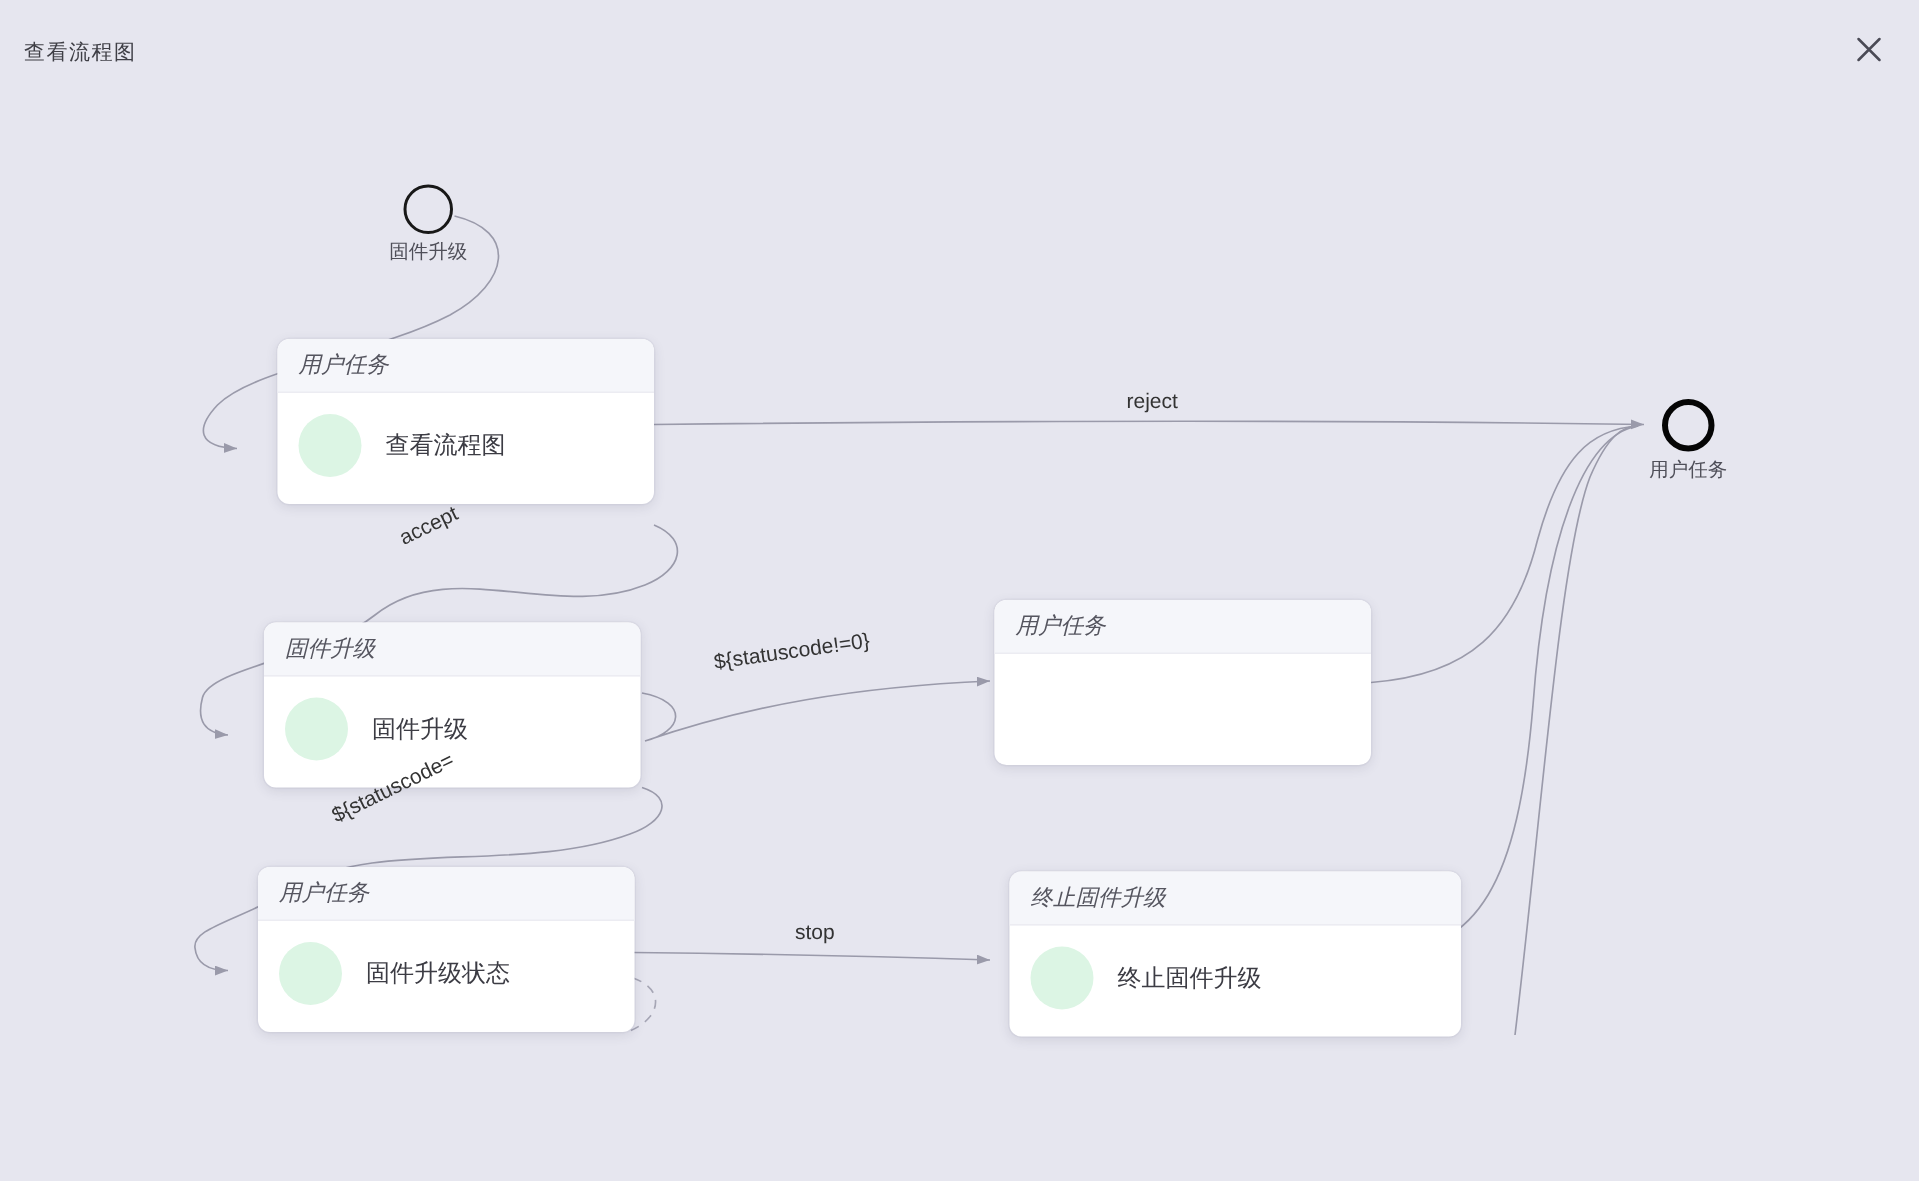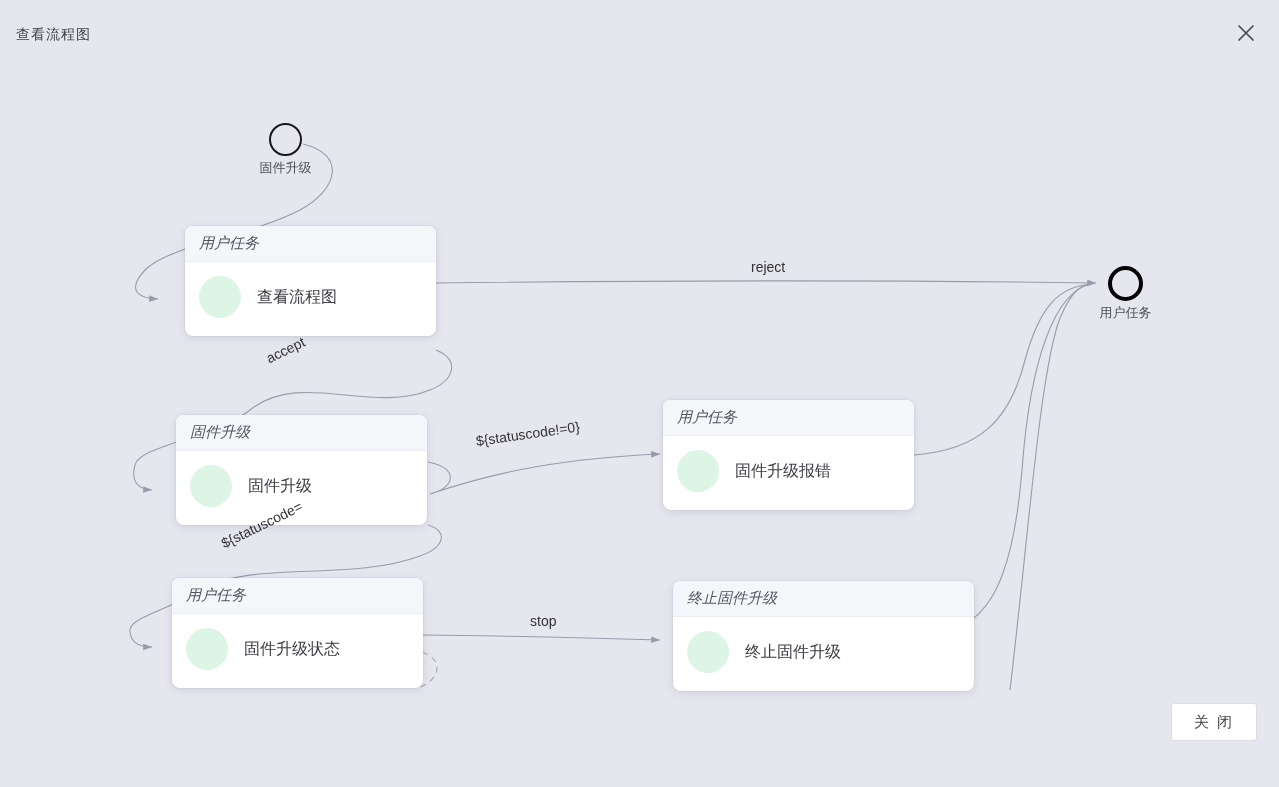--- a/index.html
+++ b/index.html
@@ -210,29 +210,20 @@
       <div class="node-header">
         <span class="node-header-title">用户任务</span>
         <span class="badge">
           <svg width="19" height="19" viewBox="0 0 19 19">
             <circle cx="9.5" cy="9.5" r="9" fill="#2f88ff"></circle>
             <circle cx="9.5" cy="9.5" r="6" fill="none" stroke="#ffffff" stroke-width="1.5"></circle>
             <path d="M9.5 5.8 L9.5 9.6 L12.2 11.1" stroke="#ffffff" stroke-width="1.4" fill="none" stroke-linecap="round"></path>
           </svg>
         </span>
       </div>
-      <div class="node-body">
-        <span class="avatar">
-          <svg width="24" height="24" viewBox="0 0 24 24">
-            <circle cx="12" cy="8" r="3.6" fill="#1f6bff"></circle>
-            <path d="M4.8 19.2 C5.6 15.2 8.4 13.4 12 13.4 C15.6 13.4 18.4 15.2 19.2 19.2 Z" fill="#1f6bff"></path>
-          </svg>
-        </span>
-        <span class="node-label">固件升级报错</span>
-      </div>
     </div>
 
     <div class="node" style="left:172px;top:508px;width:251px;height:110px;">
       <div class="node-header">
         <span class="node-header-title">用户任务</span>
         <span class="badge">
           <svg width="19" height="19" viewBox="0 0 19 19">
             <circle cx="9.5" cy="9.5" r="9" fill="#00c853"></circle>
             <g stroke="#ffffff" stroke-width="1.5" stroke-linecap="round">
               <path d="M9.5 3.6 L9.5 5.9"></path>
@@ -299,17 +290,14 @@
     <div class="edge-label" style="left:267px;top:281px;transform:rotate(-26deg);transform-origin:left center;">accept</div>
 
     <div class="edge-label" style="left:476px;top:363px;transform:rotate(-8deg);transform-origin:left center;">${statuscode!=0}</div>
 
     <div class="edge-label" style="left:222px;top:466px;transform:rotate(-26deg);transform-origin:left center;">${statuscode=</div>
 
     <div class="edge-label" style="left:530px;top:543px;">stop</div>
 
   </div>
 
-  <div class="footer">
-    <button class="btn-close">关 闭</button>
-  </div>
 
 </div>
 
 </body></html>

